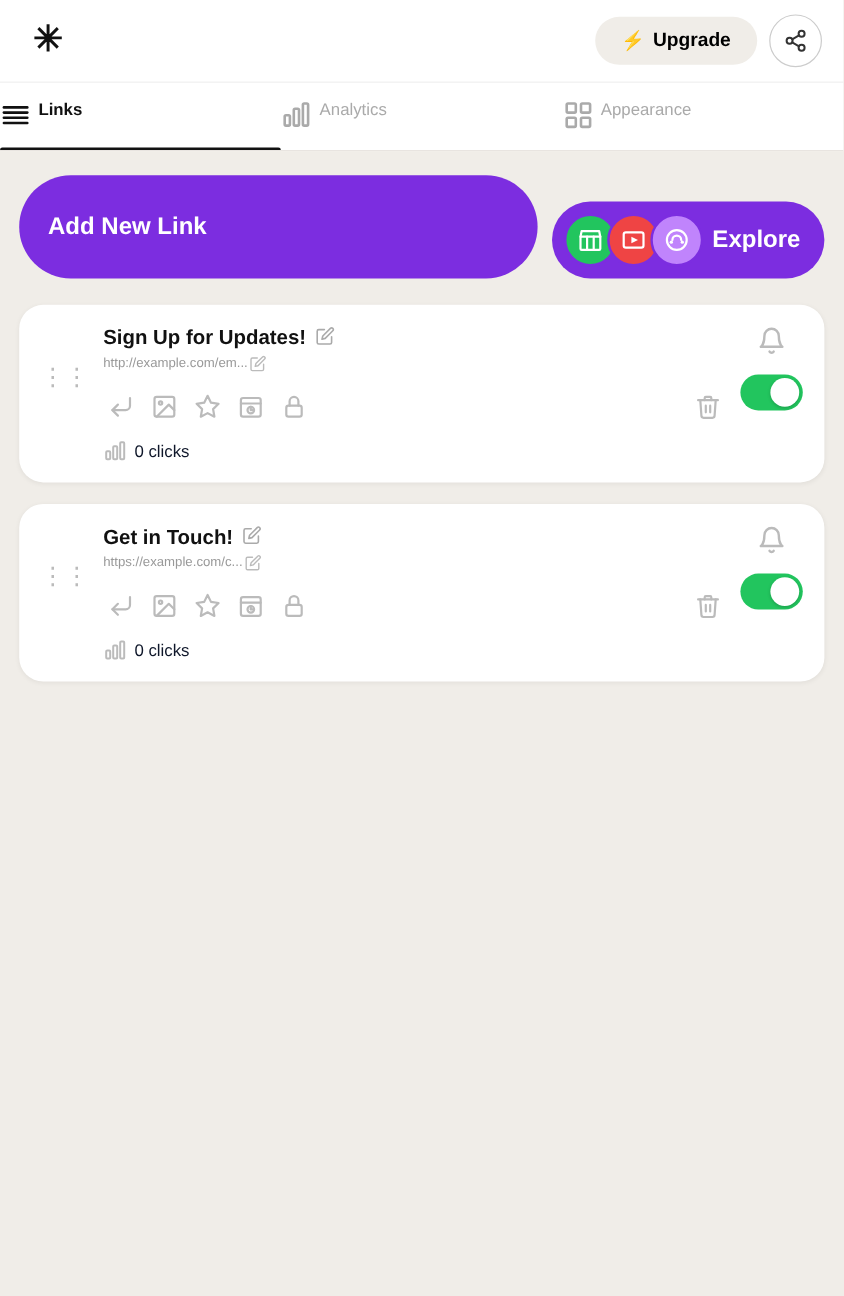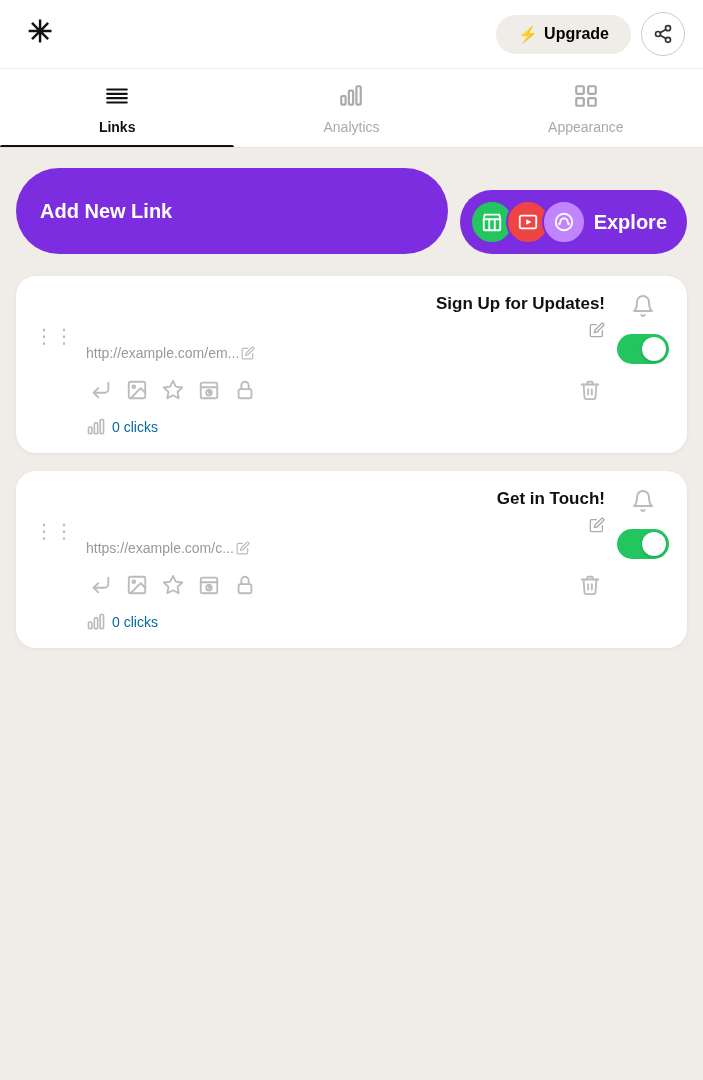--- a/index.html
+++ b/index.html
@@ -64,21 +64,20 @@
 
     
     .nav-tabs {
       background: #fff;
       display: flex;
       border-bottom: 1px solid #e8e4e0;
     }
     .nav-tab {
       flex: 1;
       display: flex;
-      flex-direction: column;
       padding: 14px 0 12px;
       cursor: pointer;
       position: relative;
       color: #aaa;
       font-size: 14px;
       gap: 6px;
       border: none;
       background: none;
     }
     .nav-tab.active {
@@ -182,37 +181,36 @@
       margin-top: 30px;
       cursor: grab;
       user-select: none;
       flex-shrink: 0;
     }
     .card-content {
       flex: 1;
     }
     .card-title-row {
       display: flex;
-      align-items: flex-end;
+      align-items: flex-start;
       gap: 8px;
       margin-bottom: 4px;
-      flex-direction: column;
     }
     .card-title {
       font-size: 17px;
       font-weight: 700;
       color: #111;
     }
     .edit-icon {
       color: #aaa;
       font-size: 15px;
       cursor: pointer;
     }
     .card-url {
-      font-size: 14px;
+      font-size: 11px;
       color: #999;
       margin-bottom: 14px;
       display: flex;
       align-items: center;
       gap: 2px;
     }
     .card-actions {
       display: flex;
       align-items: center;
       gap: 6px;
@@ -229,21 +227,21 @@
       align-items: center;
       justify-content: center;
     }
     .card-action-btn.delete {
       margin-left: auto;
     }
     .card-clicks {
       display: flex;
       align-items: center;
       gap: 6px;
-      color: #0369a1;
+      color: #0f172a;
       font-size: 14px;
     }
     .card-right {
       display: flex;
       flex-direction: column;
       align-items: center;
       gap: 10px;
       flex-shrink: 0;
     }
     .bell-icon {

